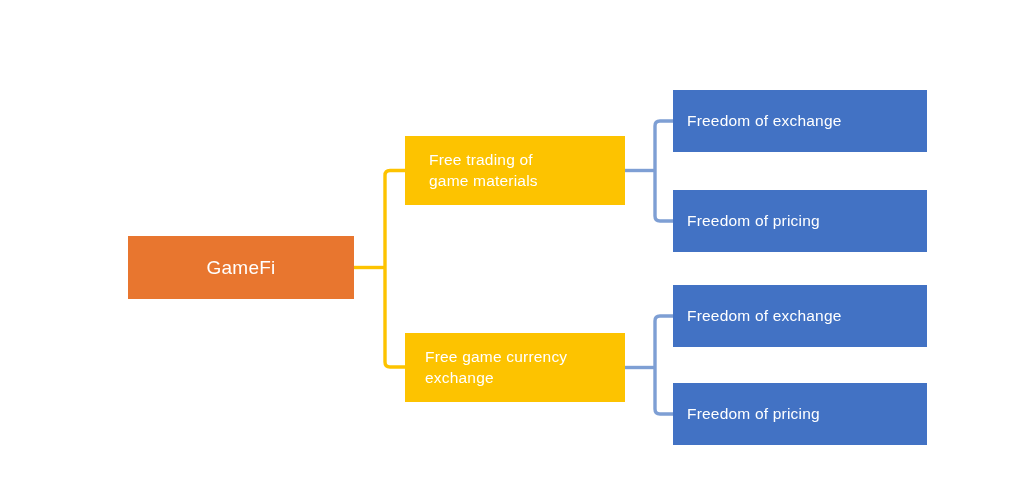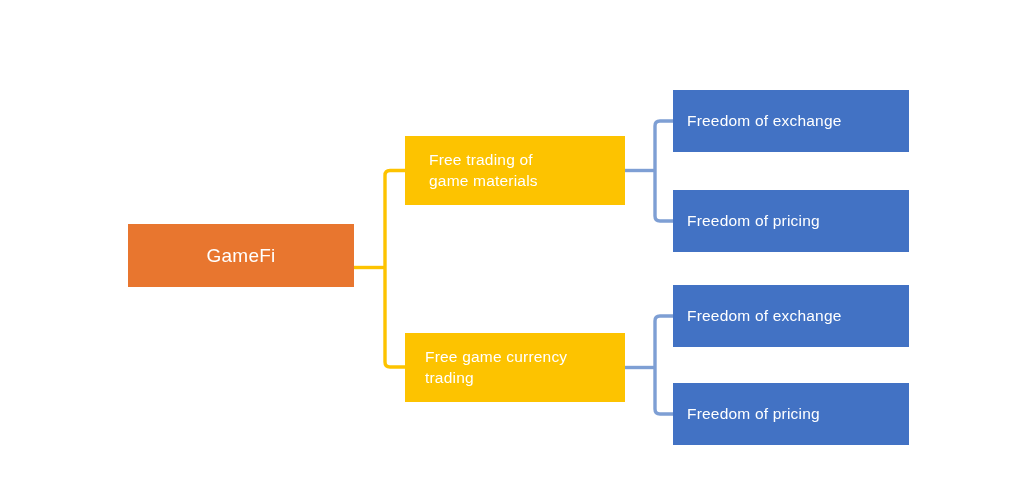--- a/index.html
+++ b/index.html
@@ -39,21 +39,21 @@
     align-items: center;
     color: #ffffff;
     line-height: 1.32;
     letter-spacing: 0.2px;
     white-space: pre-line;
   }
 
   
   .node-root {
     left: 128px;
-    top: 224px;
+    top: 236px;
     width: 226px;
     height: 63px;
     background: #e8762f;
     justify-content: center;
     text-align: center;
     font-size: 19px;
   }
 
   
   .node-branch {
@@ -64,21 +64,21 @@
     font-size: 15.5px;
     padding-left: 20px;
     padding-right: 10px;
   }
   .node-branch.branch-1 { top: 136px; padding-left: 24px; }
   .node-branch.branch-2 { top: 333px; padding-left: 20px; }
 
   
   .node-leaf {
     left: 673px;
-    width: 236px;
+    width: 254px;
     height: 62px;
     background: #4272c4;
     font-size: 15.5px;
     padding-left: 14px;
     padding-right: 10px;
   }
   .node-leaf.leaf-1 { top: 90px; }
   .node-leaf.leaf-2 { top: 190px; }
   .node-leaf.leaf-3 { top: 285px; }
   .node-leaf.leaf-4 { top: 383px; }
@@ -110,21 +110,21 @@
     <span>GameFi</span>
   </div>
 
   <div class="node node-branch branch-1">
     <span>Free trading of
 game materials</span>
   </div>
 
   <div class="node node-branch branch-2">
     <span>Free game currency
-trading</span>
+exchange</span>
   </div>
 
   <div class="node node-leaf leaf-1">
     <span>Freedom of exchange</span>
   </div>
 
   <div class="node node-leaf leaf-2">
     <span>Freedom of pricing</span>
   </div>
 

